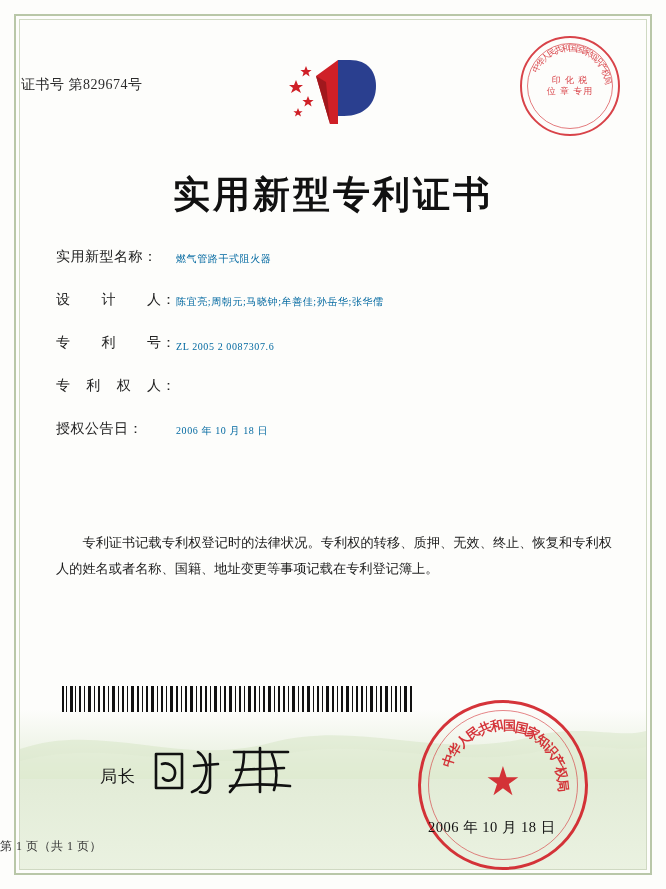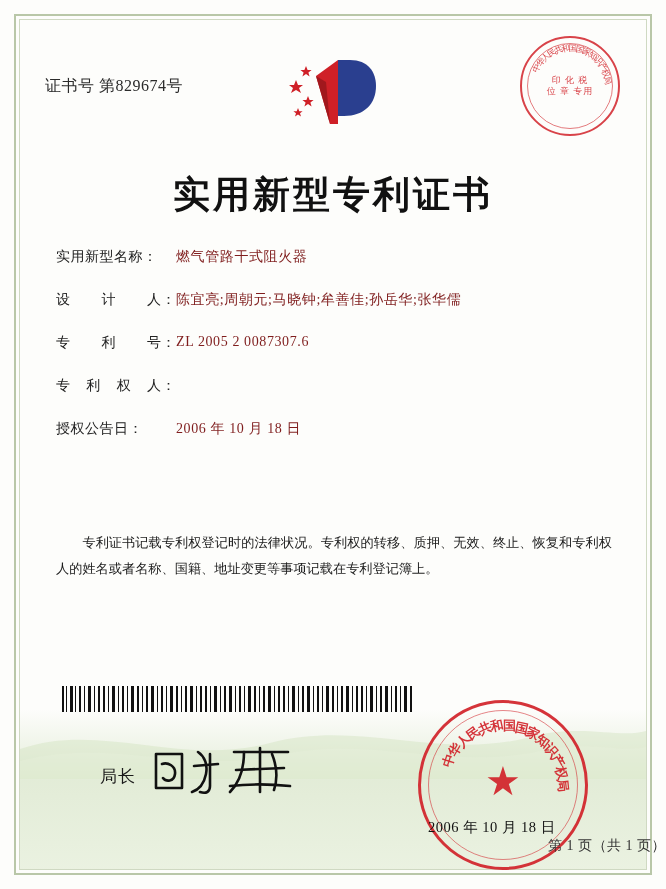--- a/index.html
+++ b/index.html
@@ -56,23 +56,23 @@
     right: 20px;
     bottom: 110px;
     height: 70px;
     pointer-events: none;
     opacity: .55;
   }
 
   
   .cert-no {
     position: absolute;
-    left: 45px;
+    left: 21px;
     top: 76px;
-    font-size: 16px;
+    font-size: 14px;
     letter-spacing: .5px;
     color: #2b2b2b;
   }
 
   
   .logo {
     position: absolute;
     left: 286px;
     top: 52px;
     width: 96px;
@@ -140,39 +140,39 @@
 
   
   .fields {
     position: absolute;
     left: 56px;
     top: 248px;
     width: 560px;
   }
   .field-row {
     display: flex;
-    align-items: flex-start;
+    align-items: flex-end;
     margin-bottom: 25px;
     font-size: 14px;
   }
   .field-label {
     width: 120px;
     flex: 0 0 120px;
     letter-spacing: .5px;
     color: #222;
   }
   .field-label.spread {
     display: flex;
     justify-content: space-between;
   }
   .field-label.spread span { display: inline-block; }
   .field-value {
-    font-size: 14px;
+    font-size: 10px;
     letter-spacing: .6px;
-    color: #7f1d1d;
+    color: #0369a1;
   }
 
   
   .body-text {
     position: absolute;
     left: 56px;
     top: 530px;
     width: 556px;
     font-size: 13.2px;
     line-height: 1.95;
@@ -253,22 +253,22 @@
     font-size: 14.5px;
     letter-spacing: .5px;
     color: #111;
   }
 
   .footer {
     position: absolute;
     left: 0;
     right: 0;
     bottom: 34px;
-    text-align: right;
-    font-size: 14px;
+    text-align: left;
+    font-size: 12px;
     letter-spacing: .5px;
     color: #333;
   }
 </style>
 </head>
 <body>
 
 <div class="page">
 
   <div class="border-outer"></div>

